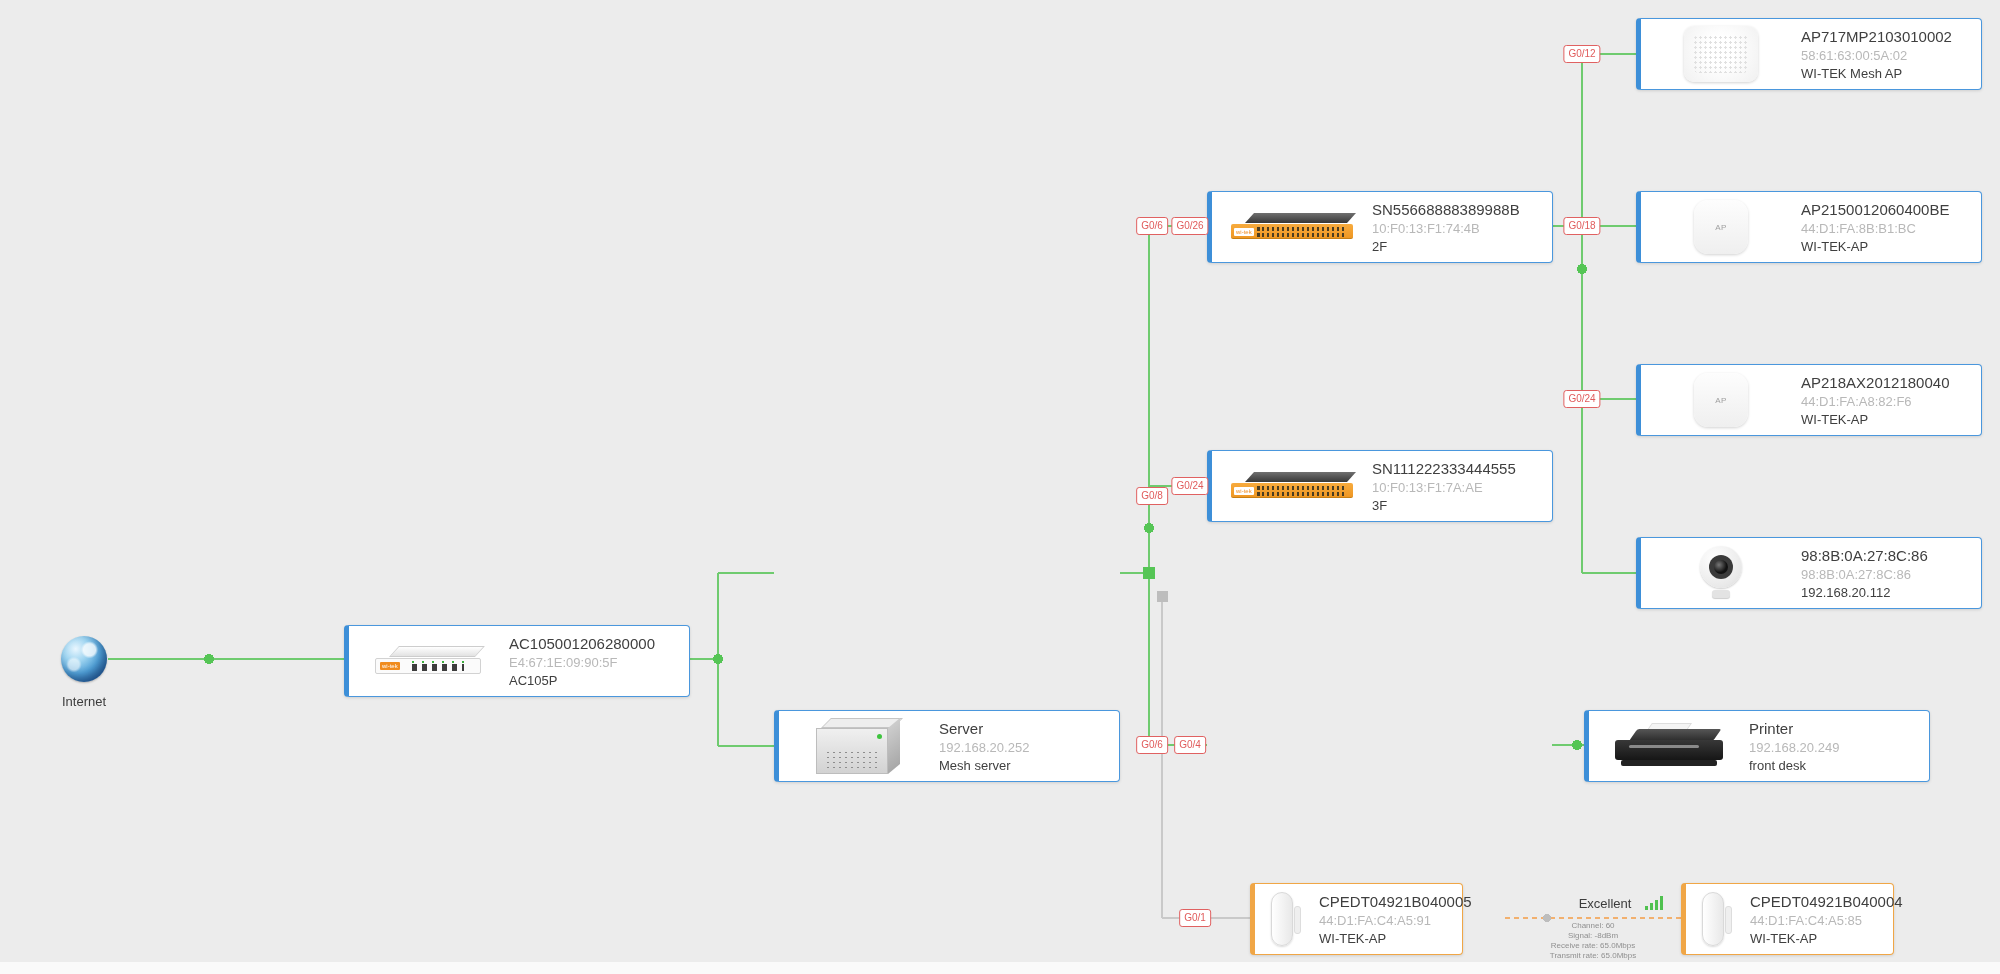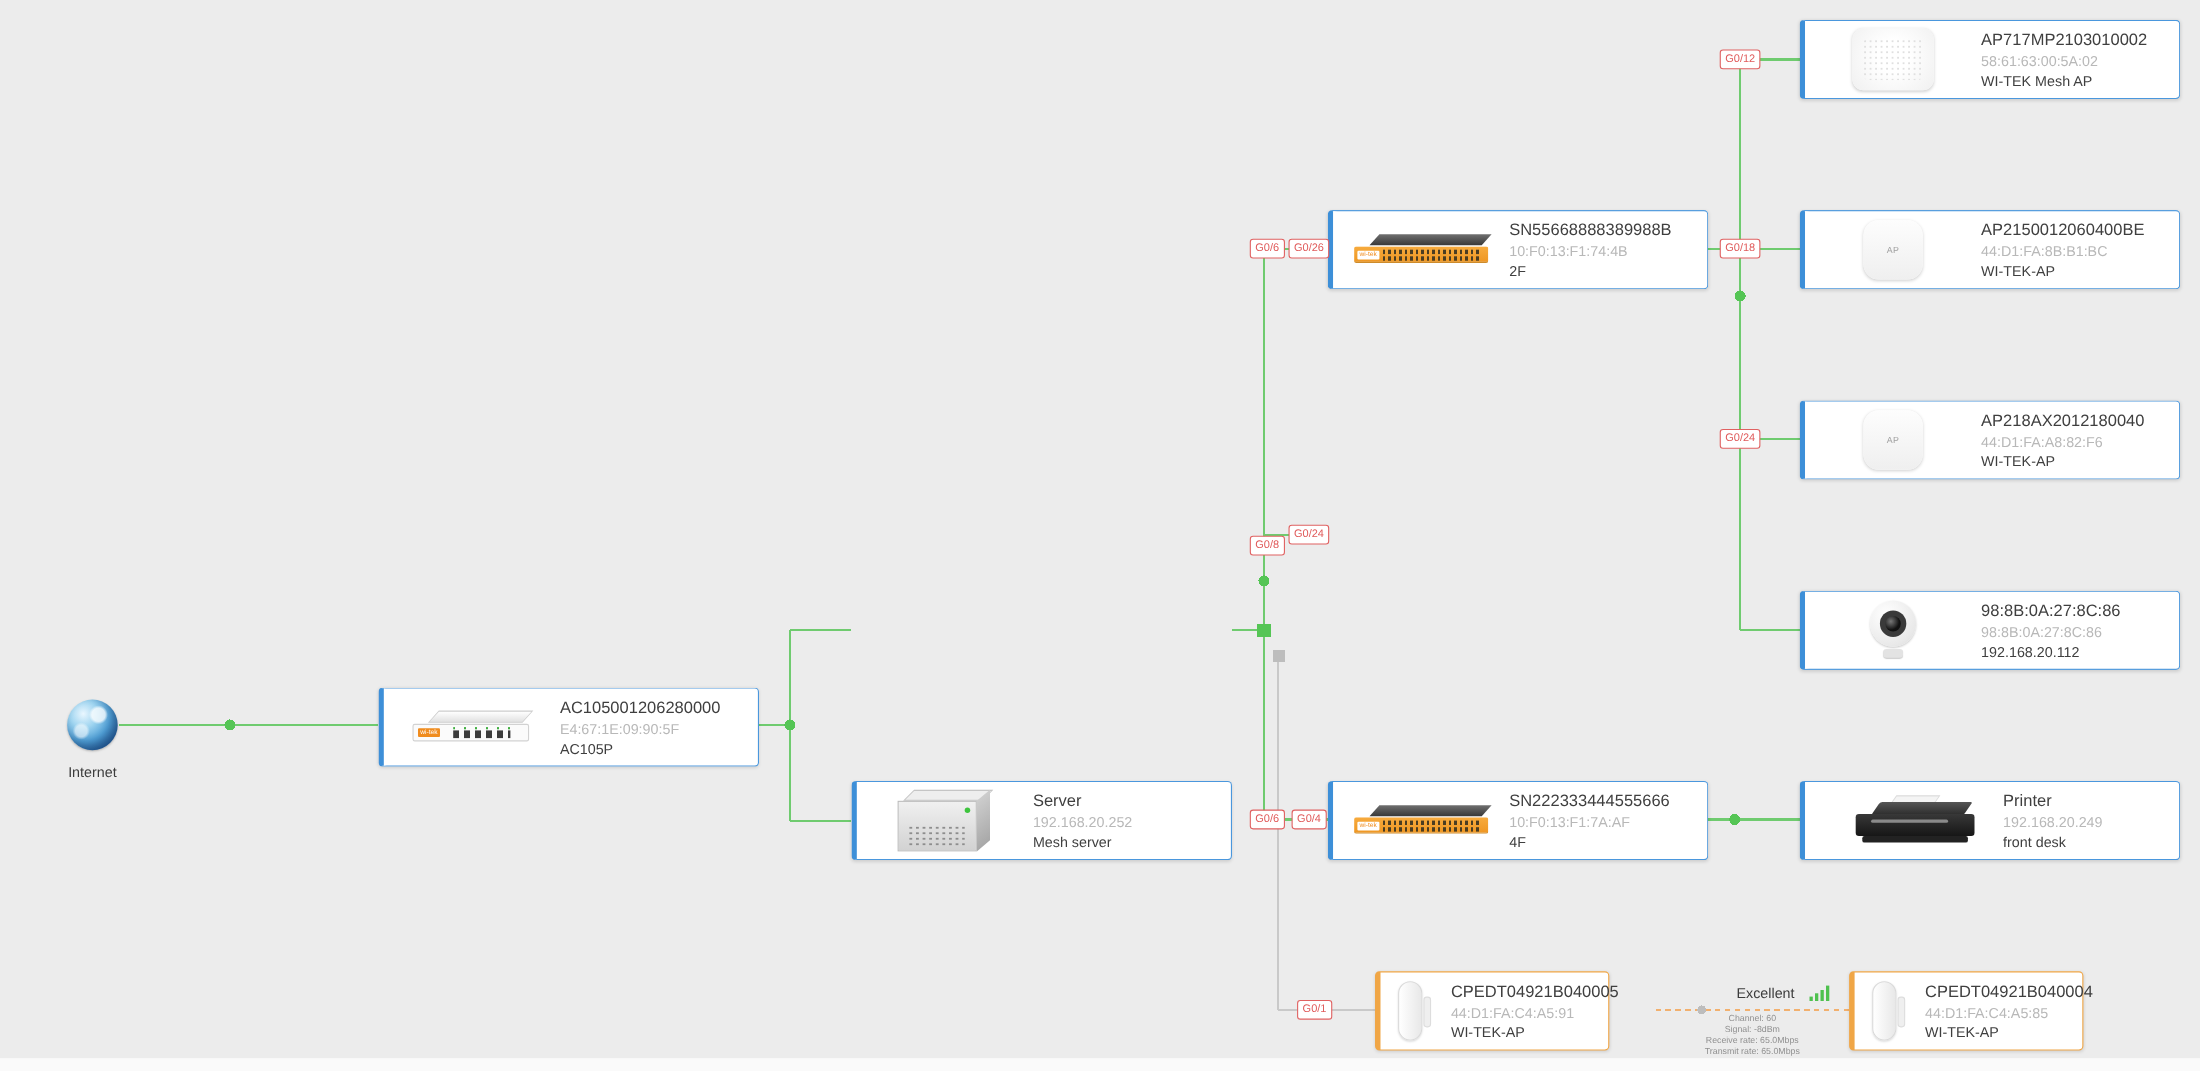--- a/index.html
+++ b/index.html
@@ -218,38 +218,38 @@
         </div>
       </div>
     </div>
     <div class="meta">
       <div class="t1">SN55668888389988B</div>
       <div class="t2">10:F0:13:F1:74:4B</div>
       <div class="t3">2F</div>
     </div>
   </div>
 
-
-  <div class="card" style="left:1207px; top:710px;">
+  <div class="card" style="left:1207px; top:450px;">
     <div class="iconwrap">
       <div class="icon-switch">
         <div class="sw-top"></div>
         <div class="sw-front">
           <span class="sw-brand">wi-tek</span>
           <span class="sw-r1"></span>
           <span class="sw-r2"></span>
         </div>
       </div>
     </div>
     <div class="meta">
-      <div class="t1">SN222333444555666</div>
-      <div class="t2">10:F0:13:F1:7A:AF</div>
-      <div class="t3">4F</div>
-    </div>
-  </div>
+      <div class="t1">SN111222333444555</div>
+      <div class="t2">10:F0:13:F1:7A:AE</div>
+      <div class="t3">3F</div>
+    </div>
+  </div>
+
 
   <div class="card" style="left:1636px; top:18px;">
     <div class="iconwrap">
       <div class="icon-meshap"></div>
     </div>
     <div class="meta">
       <div class="t1">AP717MP2103010002</div>
       <div class="t2">58:61:63:00:5A:02</div>
       <div class="t3">WI-TEK Mesh AP</div>
     </div>
@@ -290,21 +290,21 @@
         <div class="cam-base"></div>
       </div>
     </div>
     <div class="meta">
       <div class="t1">98:8B:0A:27:8C:86</div>
       <div class="t2">98:8B:0A:27:8C:86</div>
       <div class="t3">192.168.20.112</div>
     </div>
   </div>
 
-  <div class="card" style="left:1636px; top:710px;padding-left:20px;">
+  <div class="card" style="left:1584px; top:710px;">
     <div class="iconwrap">
       <div class="icon-printer">
         <div class="pr-paper"></div>
         <div class="pr-top"></div>
         <div class="pr-body">
           <span class="pr-slot"></span>
         </div>
         <div class="pr-tray"></div>
       </div>
     </div>

